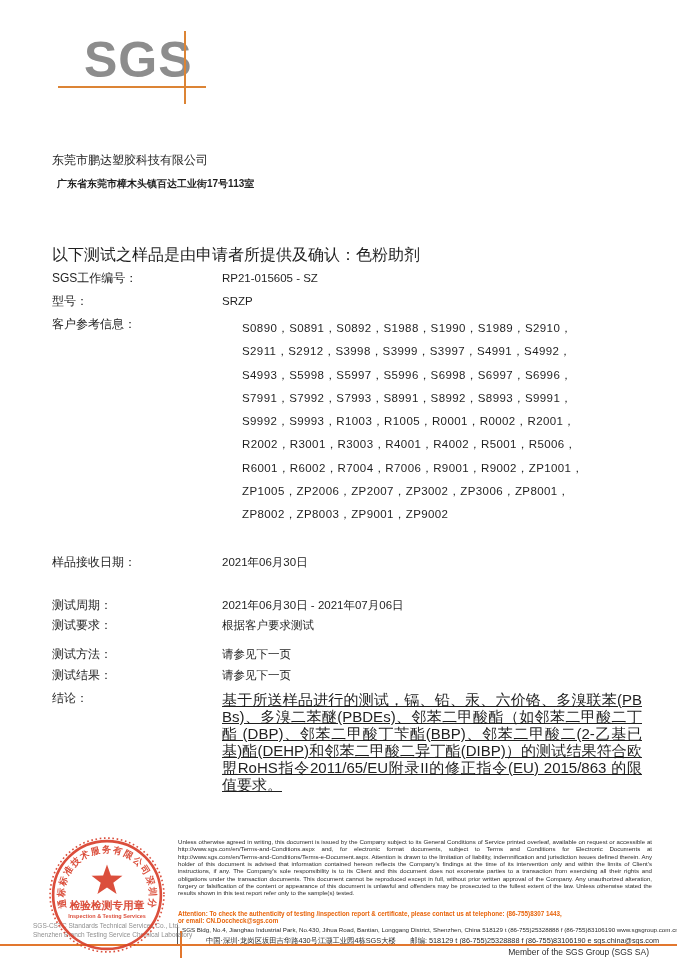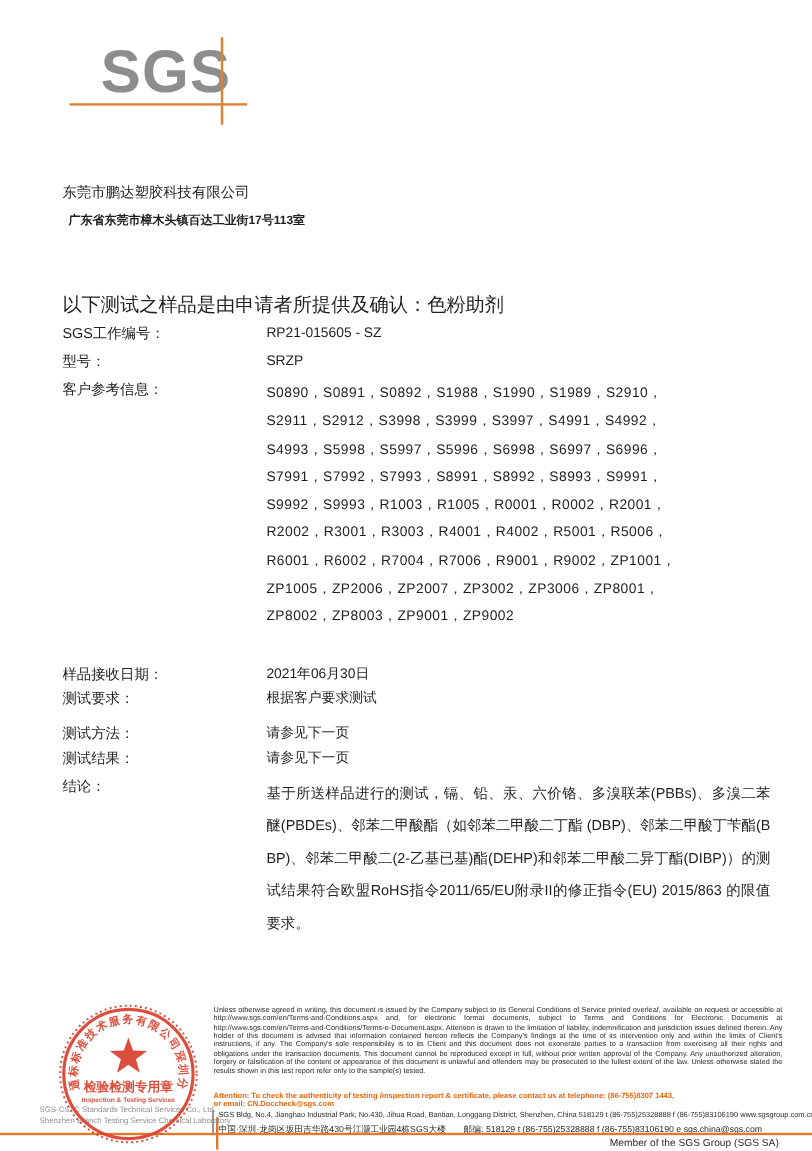--- a/index.html
+++ b/index.html
@@ -29,48 +29,48 @@
   
   .client-name{position:absolute;left:52px;top:152px;font-size:12px;}
   .client-addr{position:absolute;left:57px;top:177px;font-size:10px;font-weight:bold;}
   
   .content{position:absolute;left:52px;top:247px;width:590px;}
   .statement{font-size:16px;line-height:15px;margin-bottom:9px;}
   .frow{display:flex;margin-bottom:8px;}
   .frow .lbl{width:170px;flex:0 0 170px;font-size:12px;line-height:15px;}
   .frow .val{flex:1;font-size:11.5px;line-height:15px;}
   .frow.codes{margin-bottom:4px;}
-  .codes .val div{line-height:23.3px;letter-spacing:0.4px;}
+  .codes .val div{line-height:23.3px;letter-spacing:0.4px;margin-left:20px;}
   .frow.tight{margin-bottom:5px;margin-top:28px;}
   .frow.tight2{margin-bottom:14px;}
   .frow.tight3{margin-bottom:6px;}
   .frow.result{margin-bottom:8px;}
   .frow.conclusion .val{
-    font-size:12px;line-height:27px;text-align:justify;word-break:break-all;
+    font-size:15px;line-height:17px;text-align:justify;word-break:break-all;text-decoration:underline;
   }
   
   .stamp-svg{position:absolute;left:46px;top:834px;z-index:3;opacity:.92;}
   .stamp-company{
     position:absolute;left:33px;top:921px;z-index:1;
     font-size:6.5px;line-height:9px;color:#8f8f8f;width:160px;
   }
   .legal{
     position:absolute;left:178px;top:838px;width:474px;
     font-size:6.1px;line-height:7.35px;text-align:justify;color:#2b2b2b;
   }
   .attention{
     position:absolute;left:178px;top:910px;width:474px;
     font-size:6.3px;line-height:7px;font-weight:bold;color:#e8650c;
   }
   .addr-block{
     position:absolute;left:177px;top:925px;width:476px;
     border-left:1px solid #555;padding-left:4px;
   }
   .addr-en{font-size:6.2px;line-height:10px;color:#2b2b2b;white-space:nowrap;}
-  .addr-cn{font-size:7.3px;line-height:11px;color:#2b2b2b;white-space:nowrap;}
+  .addr-cn{font-size:7.3px;line-height:11px;color:#2b2b2b;white-space:nowrap;padding-left:24px;}
   .footer-rule{position:absolute;left:0;top:944px;width:677px;height:2px;background:#e2772e;}
   .footer-tick{position:absolute;left:180px;top:931px;width:2px;height:27px;background:#e2772e;}
   .member{
     position:absolute;right:28px;top:947px;
     font-size:8.5px;color:#2b2b2b;
   }
 </style>
 </head>
 <body>
 
@@ -112,20 +112,24 @@
         <div>ZP1005，ZP2006，ZP2007，ZP3002，ZP3006，ZP8001，</div>
         <div>ZP8002，ZP8003，ZP9001，ZP9002</div>
       </div>
     </div>
 
     <div class="frow tight">
       <div class="lbl">样品接收日期：</div>
       <div class="val">2021年06月30日</div>
     </div>
 
+    <div class="frow tight">
+      <div class="lbl">测试周期：</div>
+      <div class="val">2021年06月30日 - 2021年07月06日</div>
+    </div>
 
     <div class="frow tight2">
       <div class="lbl">测试要求：</div>
       <div class="val">根据客户要求测试</div>
     </div>
 
     <div class="frow tight3">
       <div class="lbl">测试方法：</div>
       <div class="val">请参见下一页</div>
     </div>

